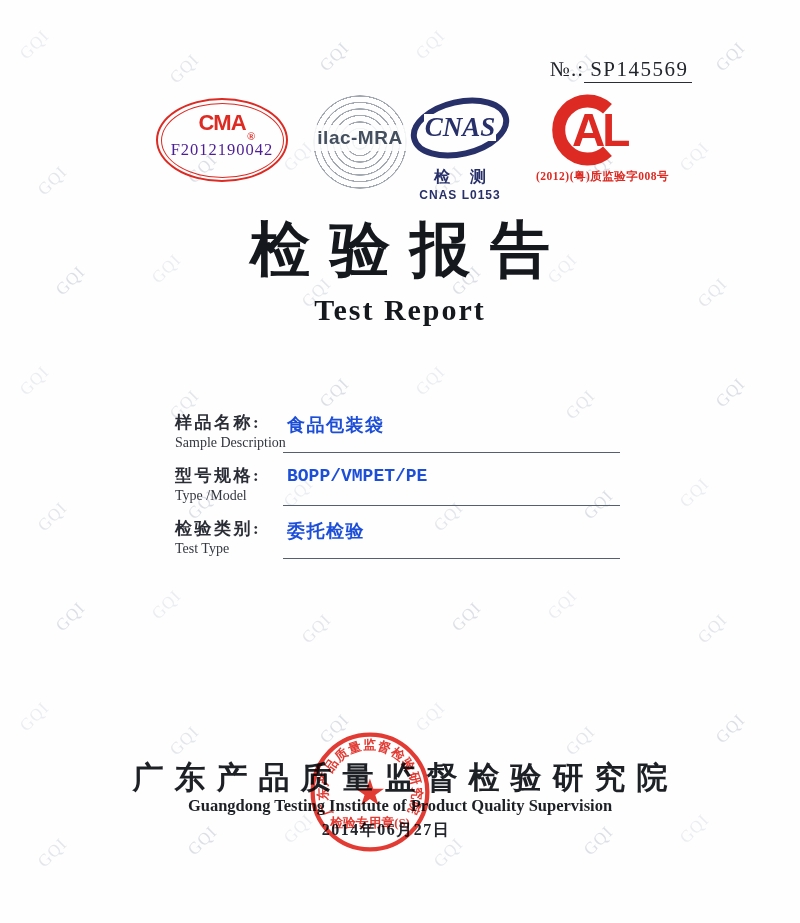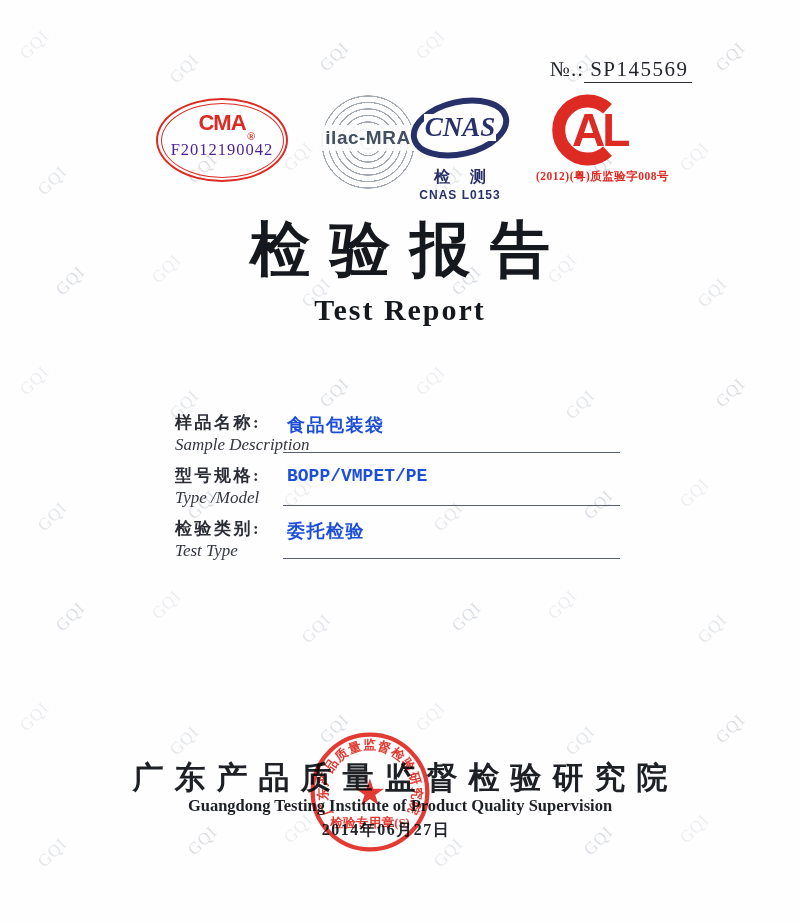--- a/index.html
+++ b/index.html
@@ -25,21 +25,21 @@
   #cma-logo .inner-oval{position:absolute;inset:2.5px;border:1.5px solid #dd2a22;border-radius:50%;}
   #cma-logo .cma-word{position:absolute;top:8px;left:0;width:100%;text-align:center;
     font-family:"Liberation Sans",sans-serif;font-weight:900;font-size:22px;line-height:30px;
     color:#dd2a22;letter-spacing:-1px;}
   #cma-logo .cma-reg{position:absolute;top:30px;left:89px;font-size:11px;color:#dd2a22;font-weight:700;}
   #cma-logo .cma-cert{position:absolute;top:40px;left:0;width:100%;text-align:center;
     font-size:16.5px;color:#4c1d95;letter-spacing:1px;}
   
   #ilac-logo{position:absolute;left:313px;top:95px;width:94px;height:94px;z-index:1;border-radius:50%;
     background:repeating-radial-gradient(circle at 50% 50%,
-      rgba(86,98,114,0.55) 0 1px, rgba(255,255,255,0) 1.5px 6.5px);margin-left:8px;}
+      rgba(86,98,114,0.55) 0 1px, rgba(255,255,255,0) 1.5px 6.5px);}
   #ilac-logo .ilac-band{position:absolute;left:-2px;right:-2px;top:30px;height:26px;
     background:rgba(254,254,254,0.88);display:flex;align-items:center;justify-content:center;}
   #ilac-logo .ilac-word{font-family:"Liberation Sans",sans-serif;font-weight:700;font-size:19px;
     color:#44505f;letter-spacing:0.5px;}
   
   #cnas-logo{position:absolute;left:408px;top:96px;width:104px;z-index:1;text-align:center;}
   #cnas-caption-cn{font-size:16px;color:#283069;font-weight:700;letter-spacing:8px;text-indent:8px;margin-top:3px;}
   #cnas-caption-no{font-family:"Liberation Sans",sans-serif;font-size:12px;color:#283069;font-weight:700;letter-spacing:1px;}
   
   #cal-logo{position:absolute;left:548px;top:92px;z-index:1;}
@@ -48,21 +48,21 @@
   
   #title-cn{position:absolute;top:210px;left:0;width:100%;z-index:1;text-align:center;
     font-size:60px;font-weight:700;letter-spacing:20px;text-indent:20px;color:#15181d;}
   #title-en{position:absolute;top:293px;left:0;width:100%;z-index:1;text-align:center;
     font-size:30px;font-weight:700;letter-spacing:2px;color:#15181d;}
   
   #form{position:absolute;left:175px;top:408px;width:445px;z-index:1;}
   .field-row{position:relative;height:53px;}
   .field-label-cn{position:absolute;left:0;top:3px;font-size:17px;font-weight:700;
     letter-spacing:2.5px;color:#2b2e36;}
-  .field-label-en{position:absolute;left:0;top:27px;font-size:17px;color:#33373f;font-style:italic;}
+  .field-label-en{position:absolute;left:0;top:27px;font-size:14px;color:#33373f;}
   .field-value{position:absolute;left:112px;top:5px;font-size:18px;font-weight:700;
     letter-spacing:1.5px;color:#1d4ed8;}
   .field-row:nth-child(2) .field-value{font-family:"Liberation Mono","DejaVu Sans Mono",monospace;
     font-weight:700;letter-spacing:0;}
   .field-line{position:absolute;left:108px;right:0;top:44px;border-bottom:1.5px solid #565f6d;}
   
   #footer-cn{position:absolute;top:757px;left:0;width:100%;z-index:1;text-align:center;
     font-size:31px;font-weight:700;letter-spacing:11px;text-indent:11px;color:#1d2025;}
   #footer-en{position:absolute;top:796px;left:0;width:100%;z-index:1;text-align:center;
     font-size:16.5px;font-weight:700;color:#1d2025;}

